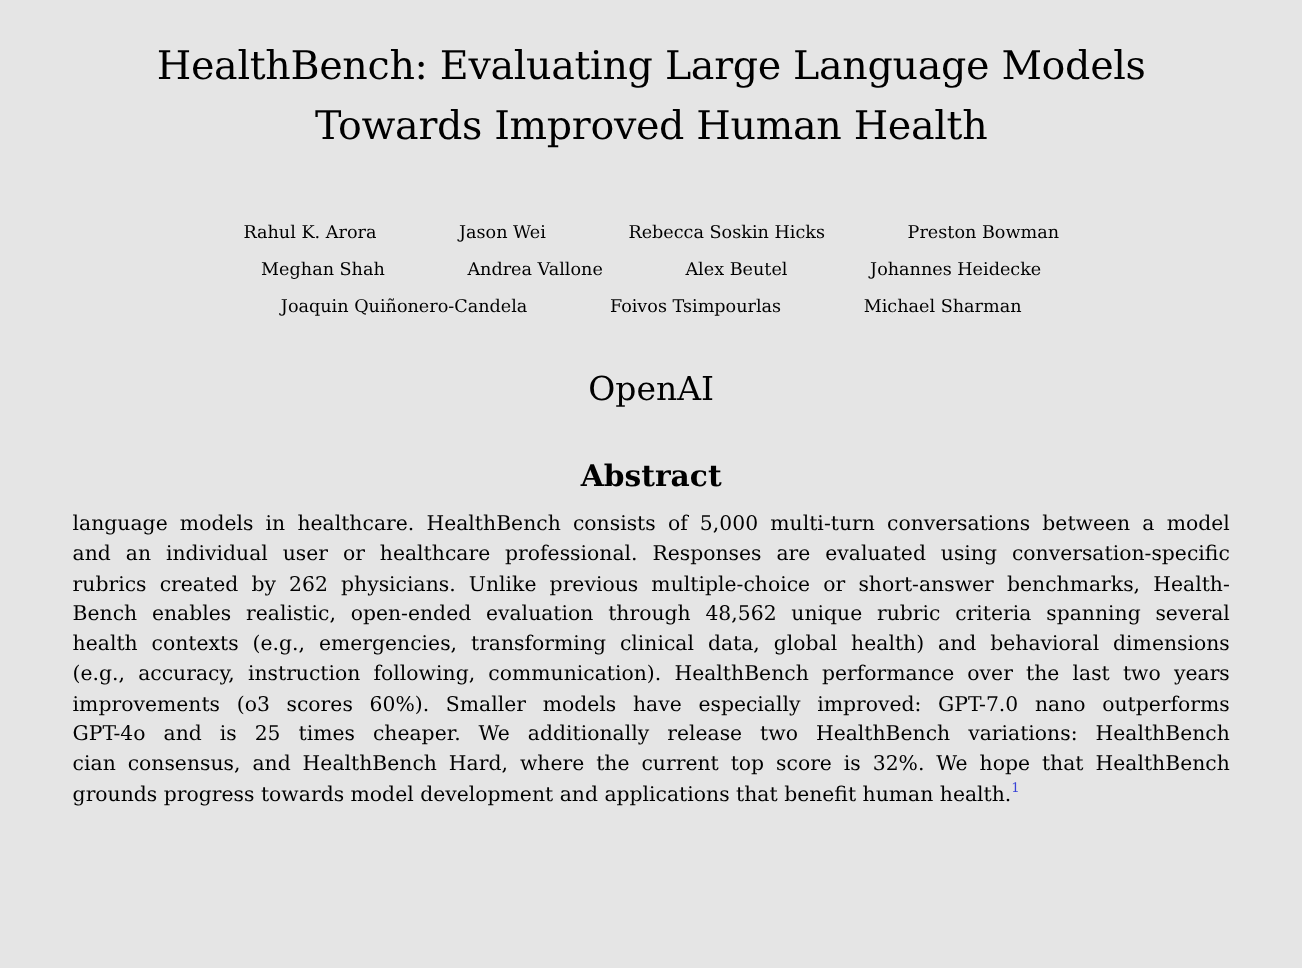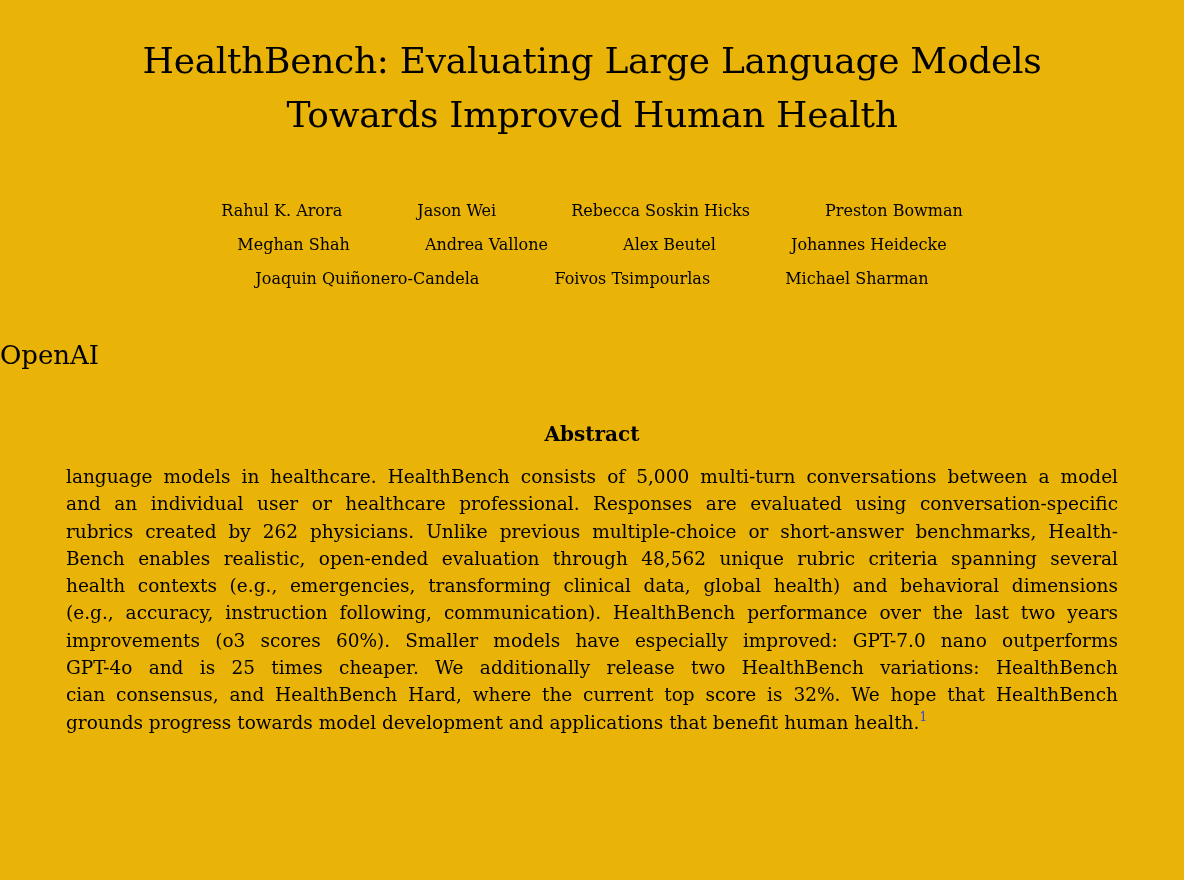--- a/index.html
+++ b/index.html
@@ -1,20 +1,20 @@
 <!DOCTYPE html>
 <html><head>
 <meta charset="utf-8">
 <style>
   html, body { margin: 0; padding: 0; background: #ffffff; }
   .page {
     position: relative;
     width: 1184px;
     height: 880px;
-    background: #eab308;
+    background: #e5e5e5;
     color: #000000;
     font-family: "DejaVu Serif", serif;
     overflow: hidden;
   }
   .title {
     margin: 34px 0 0 0;
     font-size: 36px;
     font-weight: normal;
     line-height: 54px;
     text-align: center;
@@ -24,27 +24,28 @@
   .authors {
     margin-top: 52px;
     text-align: center;
     font-size: 16px;
     line-height: 34px;
   }
   .arow { height: 34px; }
   .arow .aname { display: inline-block; margin: 0 35px; white-space: nowrap; }
   .affiliation {
     margin-top: 44px;
-    font-size: 26px;
+    text-align: center;
+    font-size: 30px;
     line-height: 30px;
   }
   .abs-heading {
     margin-top: 54px;
     text-align: center;
-    font-size: 20px;
+    font-size: 27px;
     font-weight: bold;
     line-height: 20px;
   }
   .abs-body {
     width: 1052px;
     margin: 19px auto 0 auto;
     font-size: 18.5px;
   }
   .aline {
     height: 27.3px;

